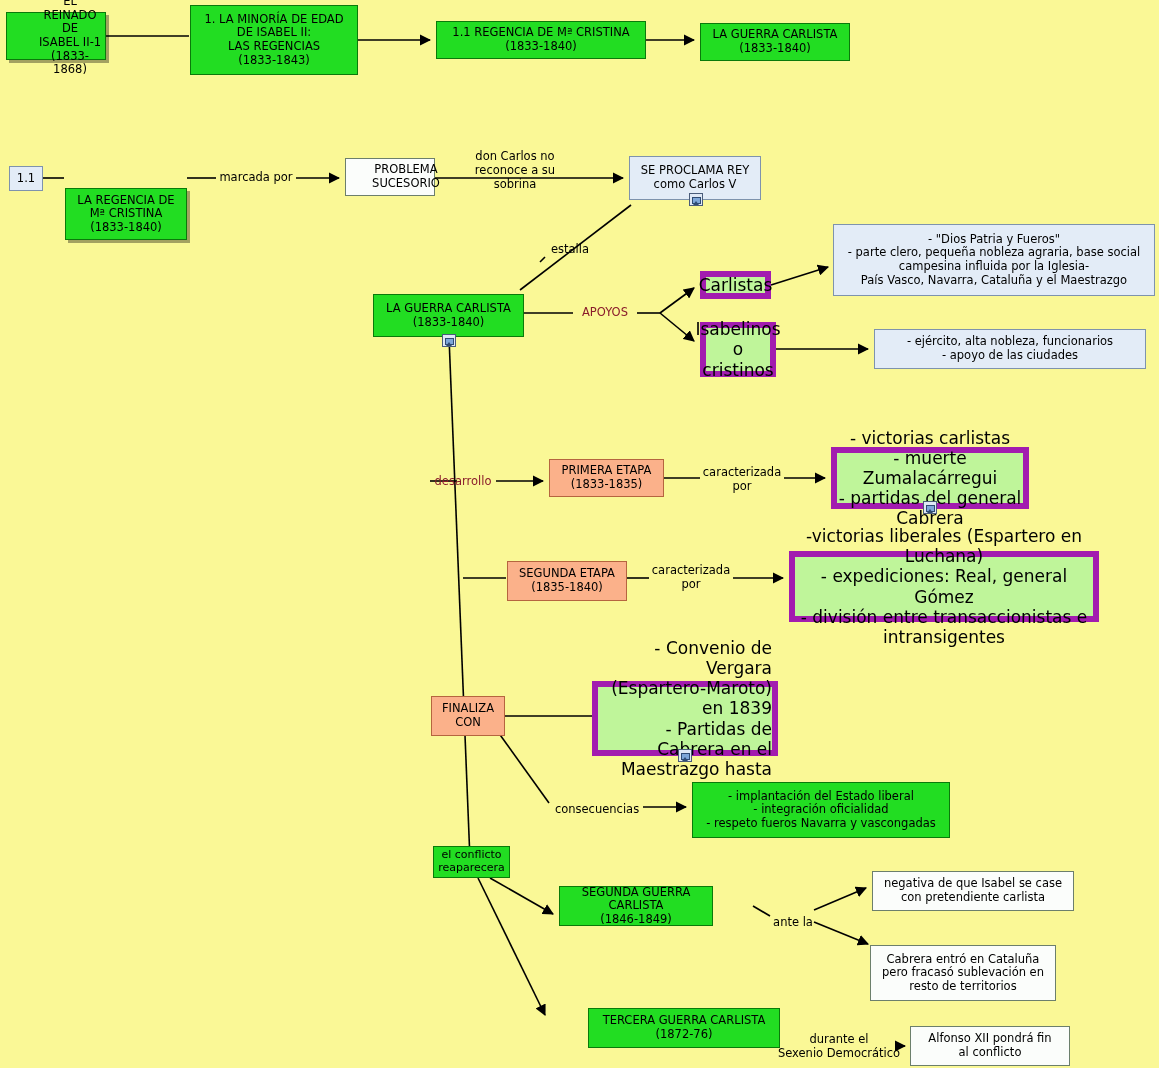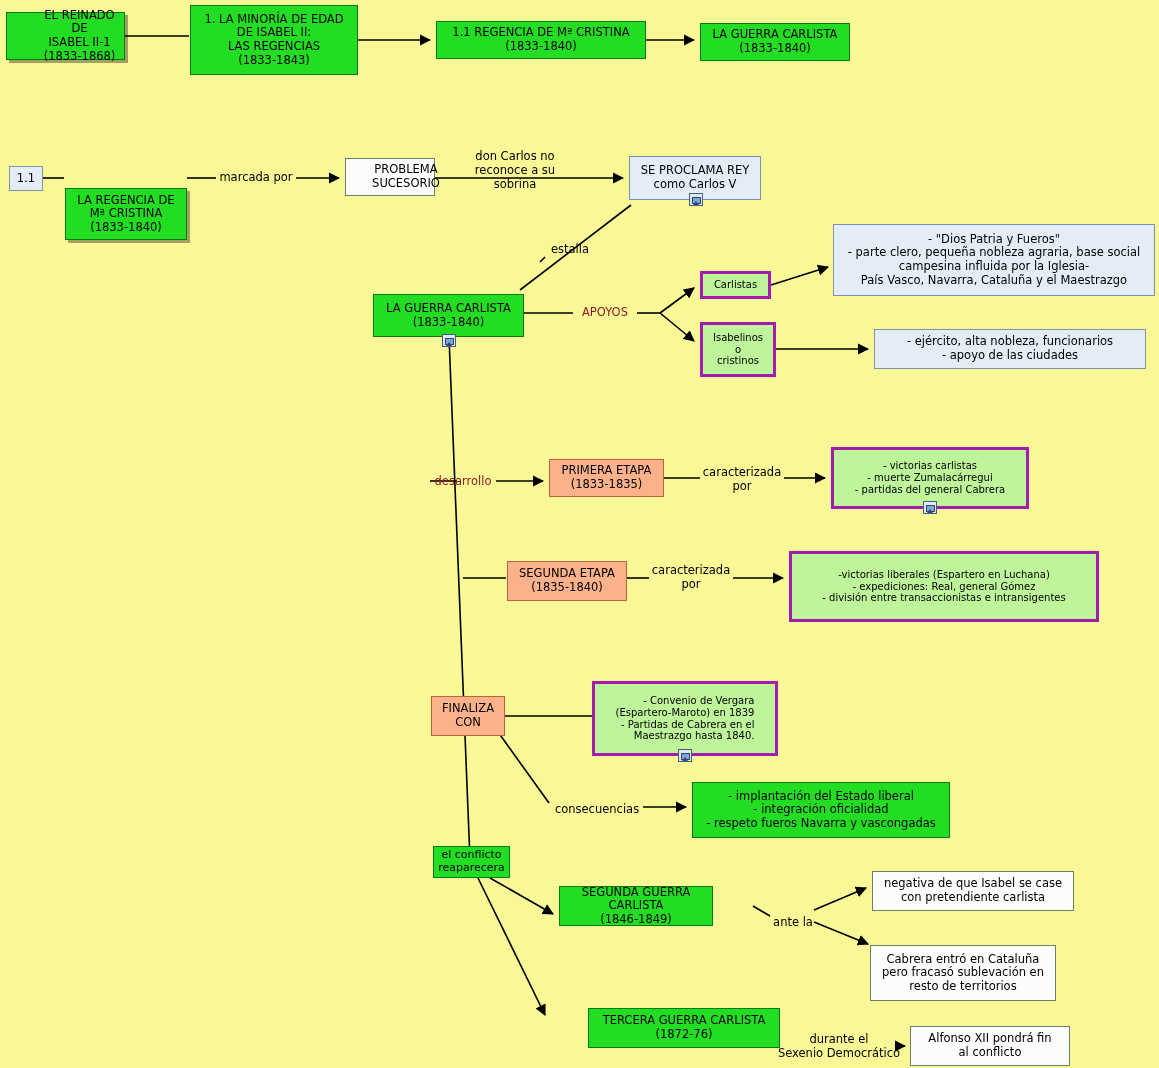--- a/index.html
+++ b/index.html
@@ -33,22 +33,22 @@
   }
   
   .n-green {
     background: #22dd22;
     border: 1px solid #0a7a0a;
     font-size: 11.5px;
   }
   
   .n-lgreen {
     background: #bff59a;
-    border: 3px solid #a21caf;
-    font-size: 10px;
+    border: 6px solid #a21caf;
+    font-size: 17px;
   }
   
   .n-blue {
     background: #e3ecf7;
     border: 1px solid #7e93ad;
     font-size: 11.5px;
   }
   
   .n-salmon {
     background: #fbb18a;
@@ -154,21 +154,21 @@
       <line x1="753" y1="906" x2="770" y2="916"></line>
       <line x1="814" y1="910" x2="866" y2="888" marker-end="url(#arrow)"></line>
       <line x1="814" y1="922" x2="868" y2="944" marker-end="url(#arrow)"></line>
 
       <line x1="740" y1="1034" x2="772" y2="1040"></line>
       <line x1="904" y1="1046" x2="904" y2="1046"></line>
       <line x1="903" y1="1046" x2="905" y2="1046" marker-end="url(#arrow)"></line>
     </g>
   </svg>
 
-  <div class="node n-green shadow" style="left:6px; top:12px; width:119px; height:48px;padding-left:28px;">EL REINADO DE
+  <div class="node n-green shadow" style="left:6px; top:12px; width:100px; height:48px;padding-left:28px;">EL REINADO DE
 ISABEL II-1
 (1833-1868)</div>
   <div class="node n-green" style="left:190px; top:5px; width:168px; height:70px;">1. LA MINORÍA DE EDAD
 DE ISABEL II:
 LAS REGENCIAS
 (1833-1843)</div>
   <div class="node n-green" style="left:436px; top:21px; width:210px; height:38px;">1.1 REGENCIA DE Mª CRISTINA
 (1833-1840)</div>
   <div class="node n-green" style="left:700px; top:23px; width:150px; height:38px;">LA GUERRA CARLISTA
 (1833-1840)</div>

